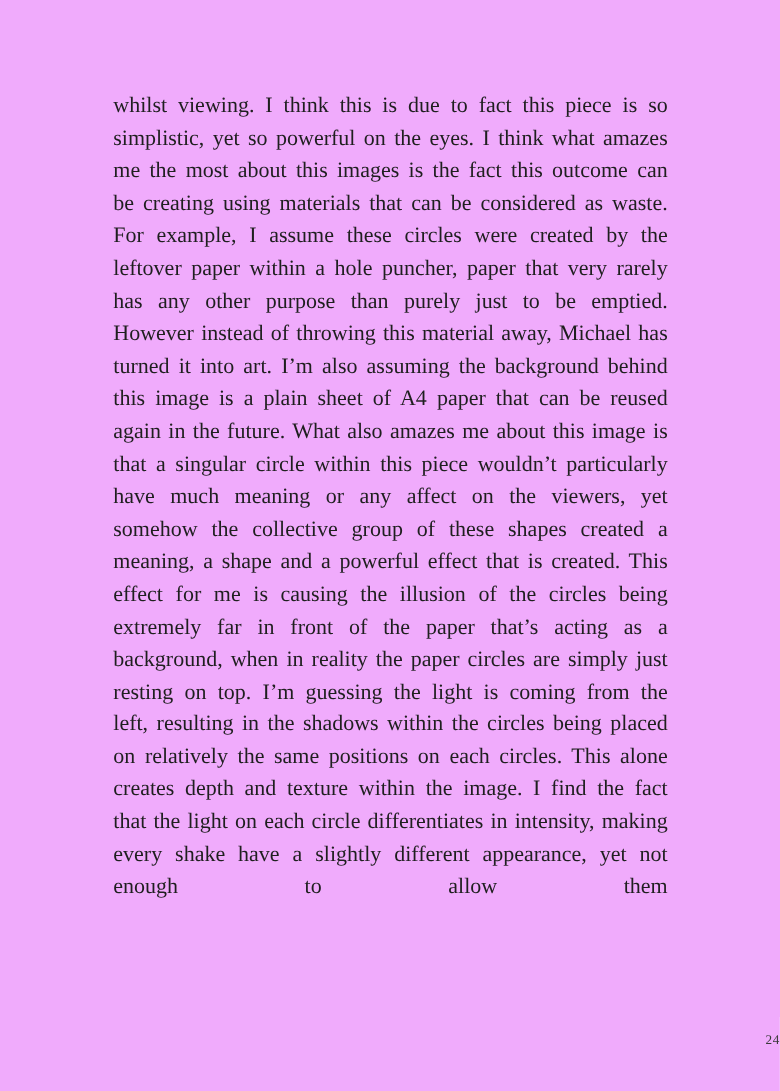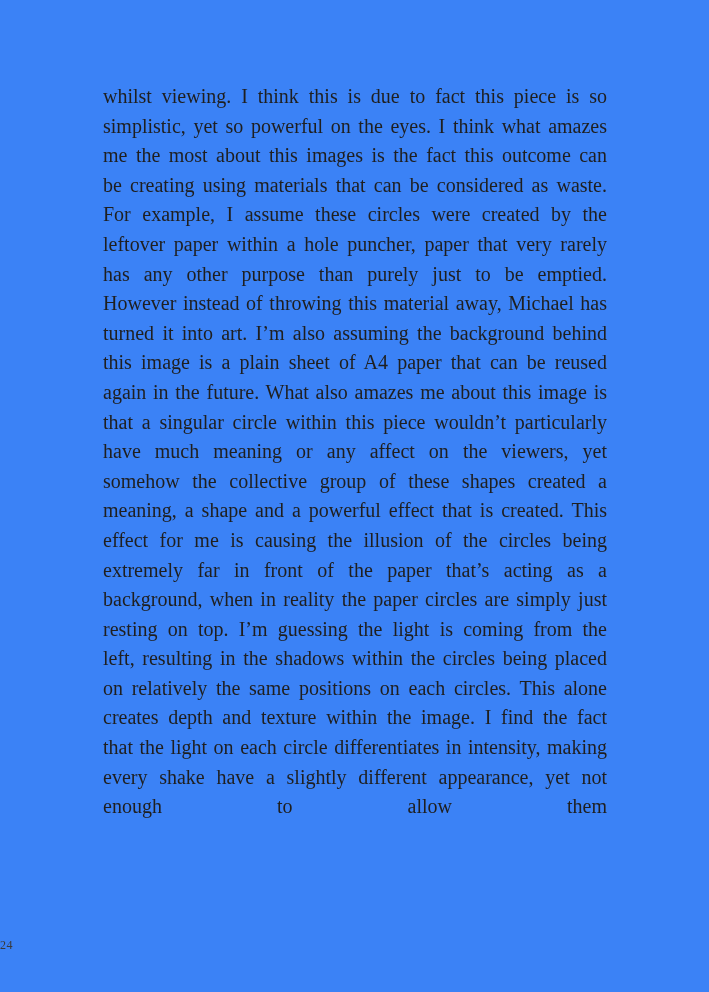--- a/index.html
+++ b/index.html
@@ -10,42 +10,42 @@
   body {
     width: 709px;
     height: 992px;
     font-family: "Liberation Serif", "DejaVu Serif", serif;
     -webkit-font-smoothing: antialiased;
   }
   .page {
     position: relative;
     width: 709px;
     height: 992px;
-    background: #3b82f6;
+    background: #f0abfc;
     overflow: hidden;
   }
   .body-text {
     position: absolute;
     left: 103px;
     top: 82px;
     width: 504px;
     margin: 0;
     font-size: 20px;
     line-height: 29.6px;
     color: #1f1f1f;
     text-align: justify;
     text-align-last: justify;
     word-spacing: 1.5px;
   }
   .page-number {
     position: absolute;
     left: 0;
     top: 938px;
     width: 709px;
-    text-align: left;
+    text-align: right;
     font-size: 12px;
     color: #3a3a3a;
     letter-spacing: 0.5px;
   }
 </style>
 </head>
 <body>
 
 <div class="page">
   <p class="body-text">whilst viewing. I think this is due to fact this piece is so simplistic, yet so powerful on the eyes. I think what amazes me the most about this images is the fact this outcome can be creating using materials that can be considered as waste. For example, I assume these circles were created by the leftover paper within a hole puncher, paper that very rarely has any other purpose than purely just to be emptied. However instead of throwing this material away, Michael has turned it into art. I’m also assuming the background behind this image is a plain sheet of A4 paper that can be reused again in the future. What also amazes me about this image is that a singular circle within this piece wouldn’t particularly have much meaning or any affect on the viewers, yet somehow the collective group of these shapes created a meaning, a shape and a powerful effect that is created. This effect for me is causing the illusion of the circles being extremely far in front of the paper that’s acting as a background, when in reality the paper circles are simply just resting on top. I’m guessing the light is coming from the left, resulting in the shadows within the circles being placed on relatively the same positions on each circles. This alone creates depth and texture within the image. I find the fact that the light on each circle differentiates in intensity, making every shake have a slightly different appearance, yet not enough to allow them</p>

